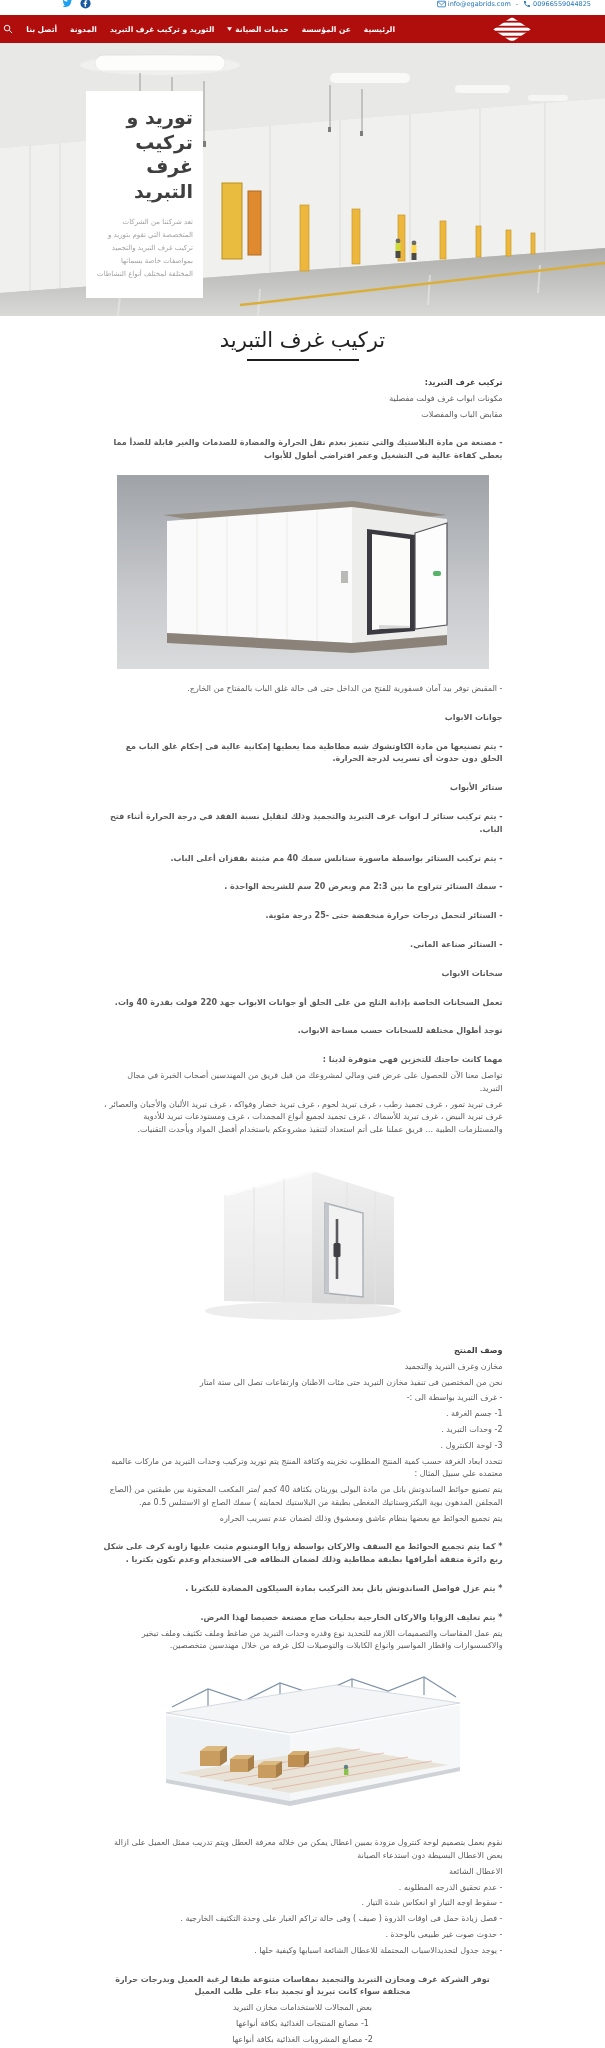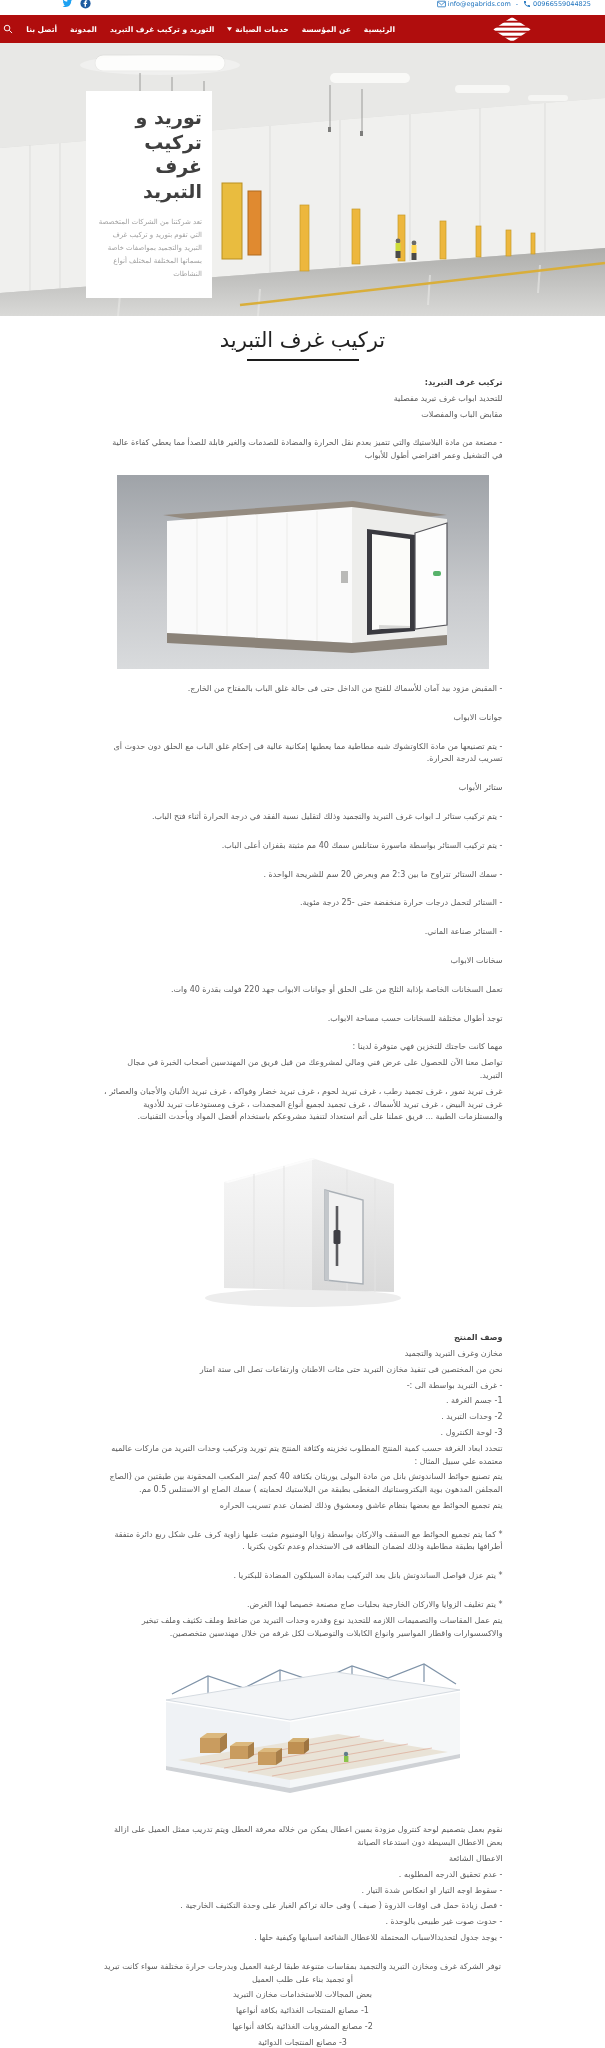--- a/index.html
+++ b/index.html
@@ -18,35 +18,35 @@
   .navbar { position:relative; height:28px; background:#b00d0d; }
   .menu { position:absolute; right:210px; top:0; bottom:0; display:flex; align-items:center;
           gap:13px; direction:rtl; white-space:nowrap; }
   .menu .mi { color:#fff; font-size:7.5px; font-weight:bold; cursor:pointer; display:inline-flex; align-items:center; gap:3px; }
   .logo { position:absolute; right:70px; top:2px; width:46px; height:25px; }
   .searchbtn { background:none; border:none; cursor:pointer; display:inline-flex; padding:0; }
 
   
   .hero { position:relative; height:273px; overflow:hidden; }
   .hero svg { position:absolute; inset:0; }
-  .hero-card { position:absolute; left:86px; top:48px; width:126px; background:#fff;
+  .hero-card { position:absolute; left:86px; top:48px; width:117px; background:#fff;
                padding:14px 10px 18px; direction:rtl; text-align:right; }
   .hero-card h1 { font-size:19px; font-weight:bold; color:#3f3f3f; line-height:1.3; }
   .hero-card p { margin-top:12px; font-size:7px; color:#9f9f9f; line-height:1.85; }
 
   
   .page-title { margin-top:12px; text-align:center; font-size:21px; font-weight:normal; color:#222; direction:rtl; }
   .rule { width:112px; height:2px; background:#1c1c1c; margin:7px auto 16px; }
 
   
   article { width:408px; margin:0 auto; direction:rtl; text-align:right;
             font-size:8px; color:#5a5a5a; line-height:1.6; }
   article .sec p { margin:3px 4px; }
   article .sec p.b { font-weight:bold; color:#3c3c3c; }
-  article .sec p.gap { margin-top:16px; }
+  article .sec p.gap { margin-top:16px;font-weight:bold; }
   article .centered { text-align:center; }
   figure { display:block; }
   .fig1 { width:372px; height:194px; margin:12px auto 14px; }
   .fig2 { width:248px; height:176px; margin:16px auto; }
   .fig3 { width:330px; height:152px; margin:16px auto; }
   figure svg { display:block; width:100%; height:100%; }
 </style>
 </head>
 <body>
 
@@ -212,21 +212,21 @@
       <p>تعد شركتنا من الشركات المتخصصة التي تقوم بتوريد و تركيب غرف التبريد والتجميد بمواصفات خاصة بسماتها المختلفة لمختلف أنواع النشاطات</p>
     </div>
   </section>
 
   <h2 class="page-title">تركيب غرف التبريد</h2>
   <div class="rule"></div>
 
   <article>
     <div class="sec">
         <p class="b">تركيب غرف التبريد:</p>
-        <p>للتحديد ابواب غرف تبريد مفصلية</p>
+        <p>مكونات ابواب غرف فولت مفصلية</p>
         <p>مقابض الباب والمفصلات</p>
         <p class="gap">- مصنعة من مادة البلاستيك والتي تتميز بعدم نقل الحرارة والمضادة للصدمات والغير قابلة للصدأ مما يعطي كفاءة عالية في التشغيل وعمر افتراضي أطول للأبواب</p>
       </div>
 
     <figure class="fig1">
       <svg viewBox="0 0 372 194" preserveAspectRatio="none">
         <defs>
           <linearGradient id="f1bg" x1="0" y1="0" x2="0" y2="1">
               <stop offset="0" stop-color="#9fa3a8"></stop>
               <stop offset="0.6" stop-color="#c7c9cc"></stop>
@@ -248,21 +248,21 @@
         <polygon points="250,54 298,60 298,156 250,160" fill="#3a3a40"></polygon>
         <polygon points="255,59 293,64 293,151 255,155" fill="#fbfbf9"></polygon>
         <polygon points="262,150 293,151 293,153 262,154" fill="#d8d8d6"></polygon>
         <polygon points="298,58 330,48 330,150 298,154" fill="#fdfdfd" stroke="#55555b" stroke-width="1.2"></polygon>
         <rect x="316" y="96" width="8" height="5" rx="2" fill="#57b26a"></rect>
         <polygon points="50,158 235,168 330,160 330,170 235,178 50,168" fill="#8b8379"></polygon>
       </svg>
     </figure>
 
     <div class="sec">
-        <p>- المقبض مزود بيد آمان للأسماك للفتح من الداخل حتى فى حالة غلق الباب بالمفتاح من الخارج.</p>
+        <p>- المقبض توفر بيد آمان فسفورية للفتح من الداخل حتى فى حالة غلق الباب بالمفتاح من الخارج.</p>
         <p class="gap">جوانات الابواب</p>
         <p class="gap">- يتم تصنيعها من مادة الكاوتشوك شبه مطاطية مما يعطيها إمكانية عالية فى إحكام غلق الباب مع الحلق دون حدوث أى تسريب لدرجة الحرارة.</p>
         <p class="gap">ستائر الأبواب</p>
         <p class="gap">- يتم تركيب ستائر لـ ابواب غرف التبريد والتجميد وذلك لتقليل نسبة الفقد في درجة الحرارة أثناء فتح الباب.</p>
         <p class="gap">- يتم تركيب الستائر بواسطة ماسورة ستانلس سمك 40 مم مثبتة بقفزان أعلى الباب.</p>
         <p class="gap">- سمك الستائر تتراوح ما بين 2:3 مم وبعرض 20 سم للشريحة الواحدة .</p>
         <p class="gap">- الستائر لتحمل درجات حرارة منخفضة حتى -25 درجة مئوية.</p>
         <p class="gap">- الستائر صناعة الماني.</p>
         <p class="gap">سخانات الابواب</p>
         <p class="gap">تعمل السخانات الخاصة بإذابة الثلج من على الحلق أو جوانات الابواب جهد 220 فولت بقدرة 40 وات.</p>

